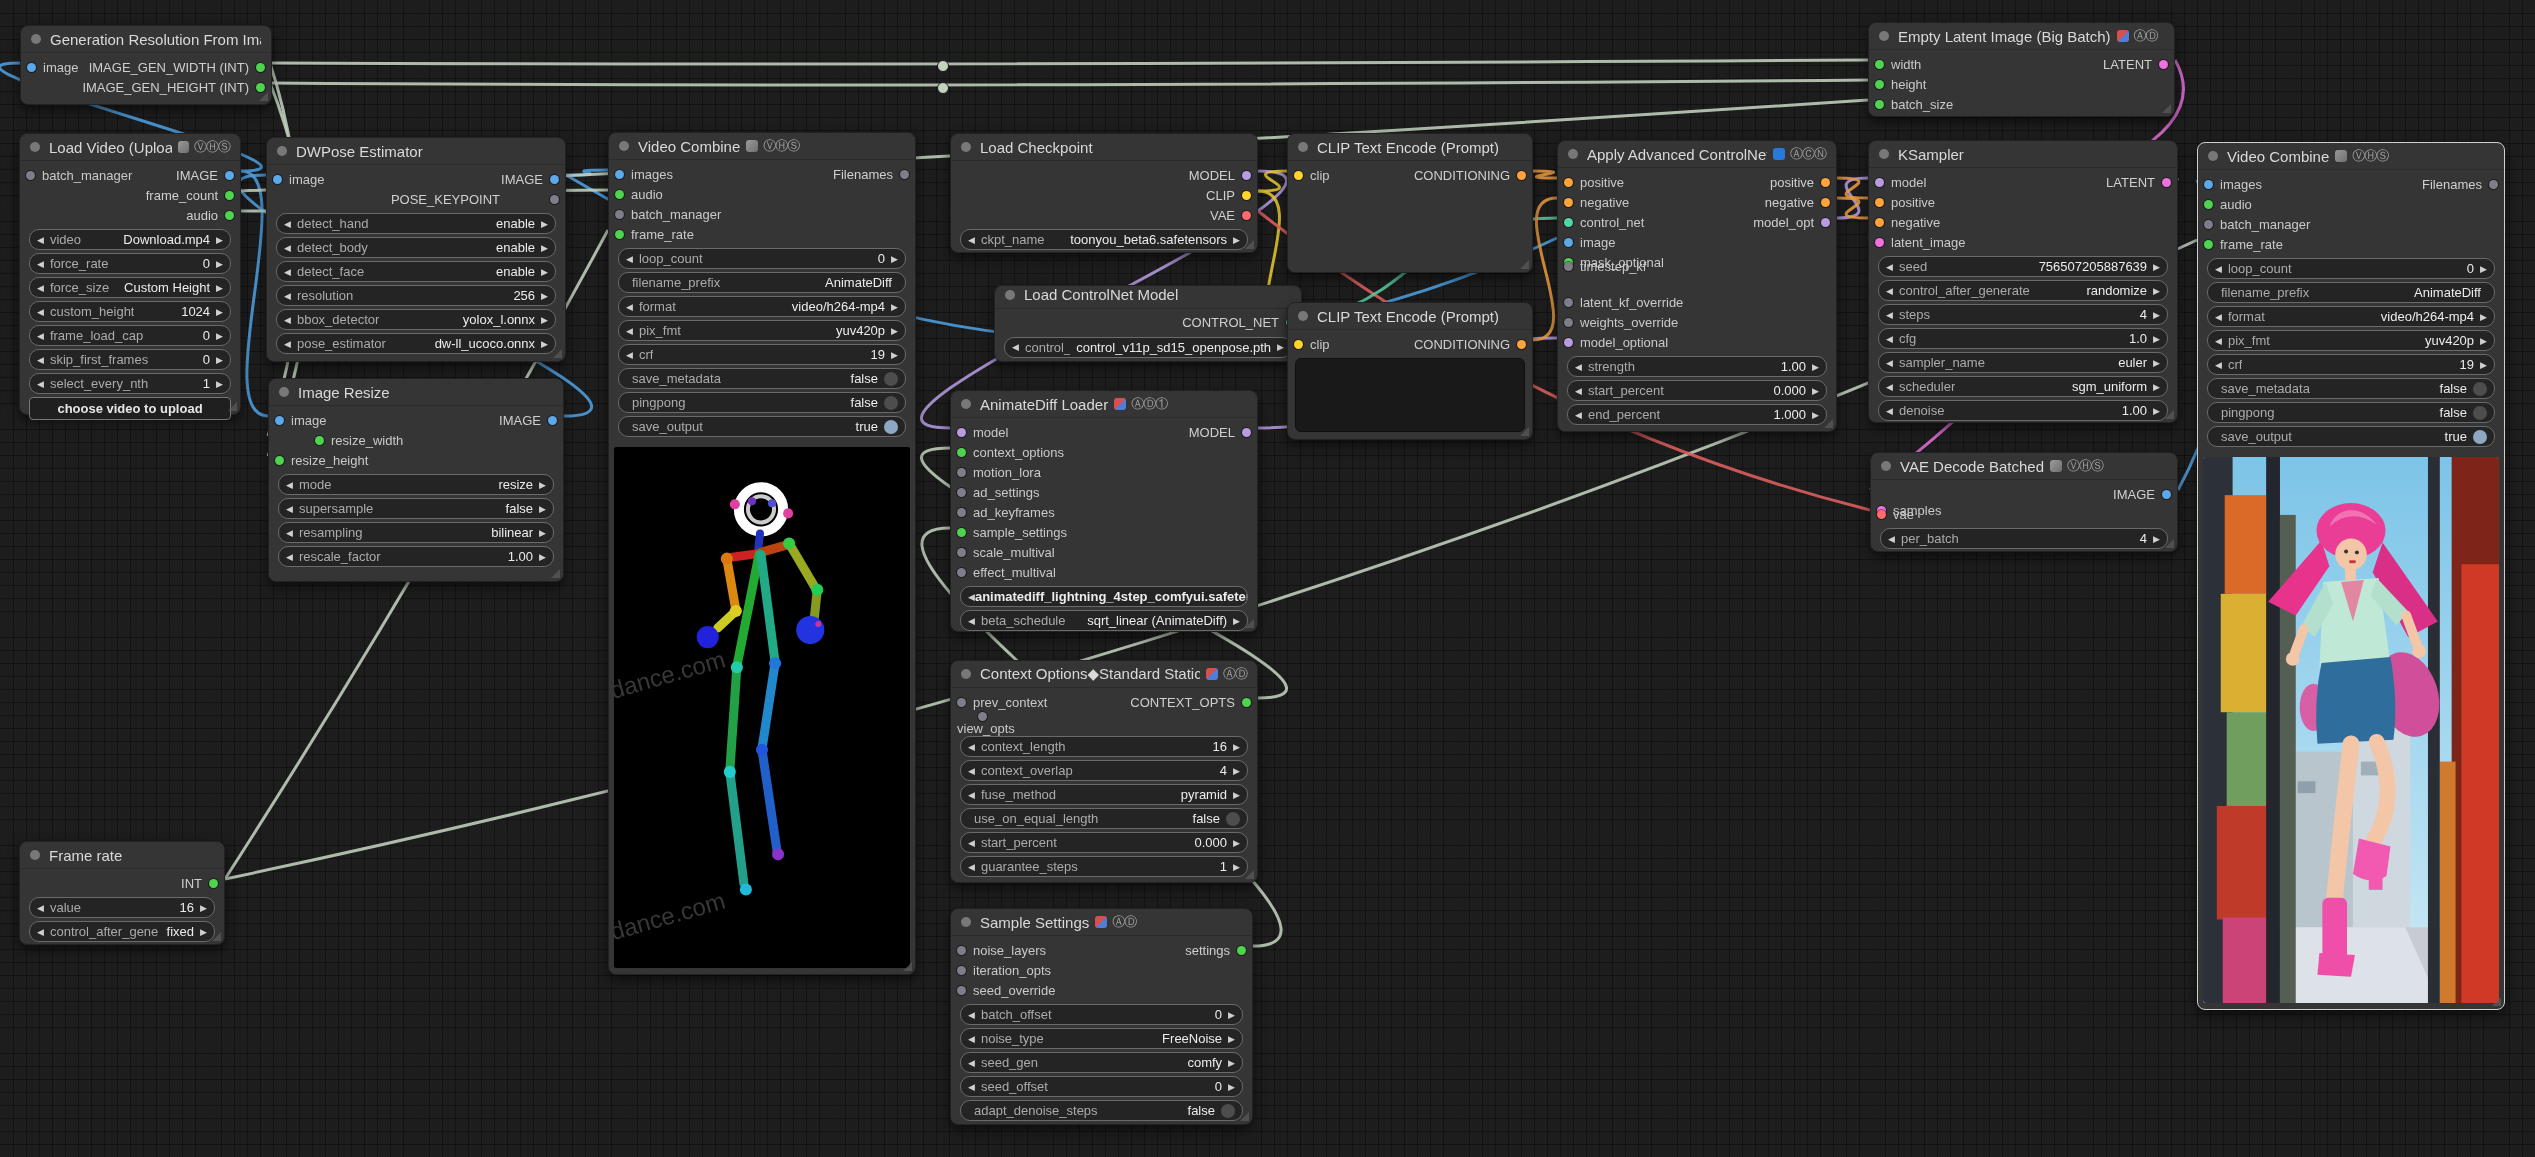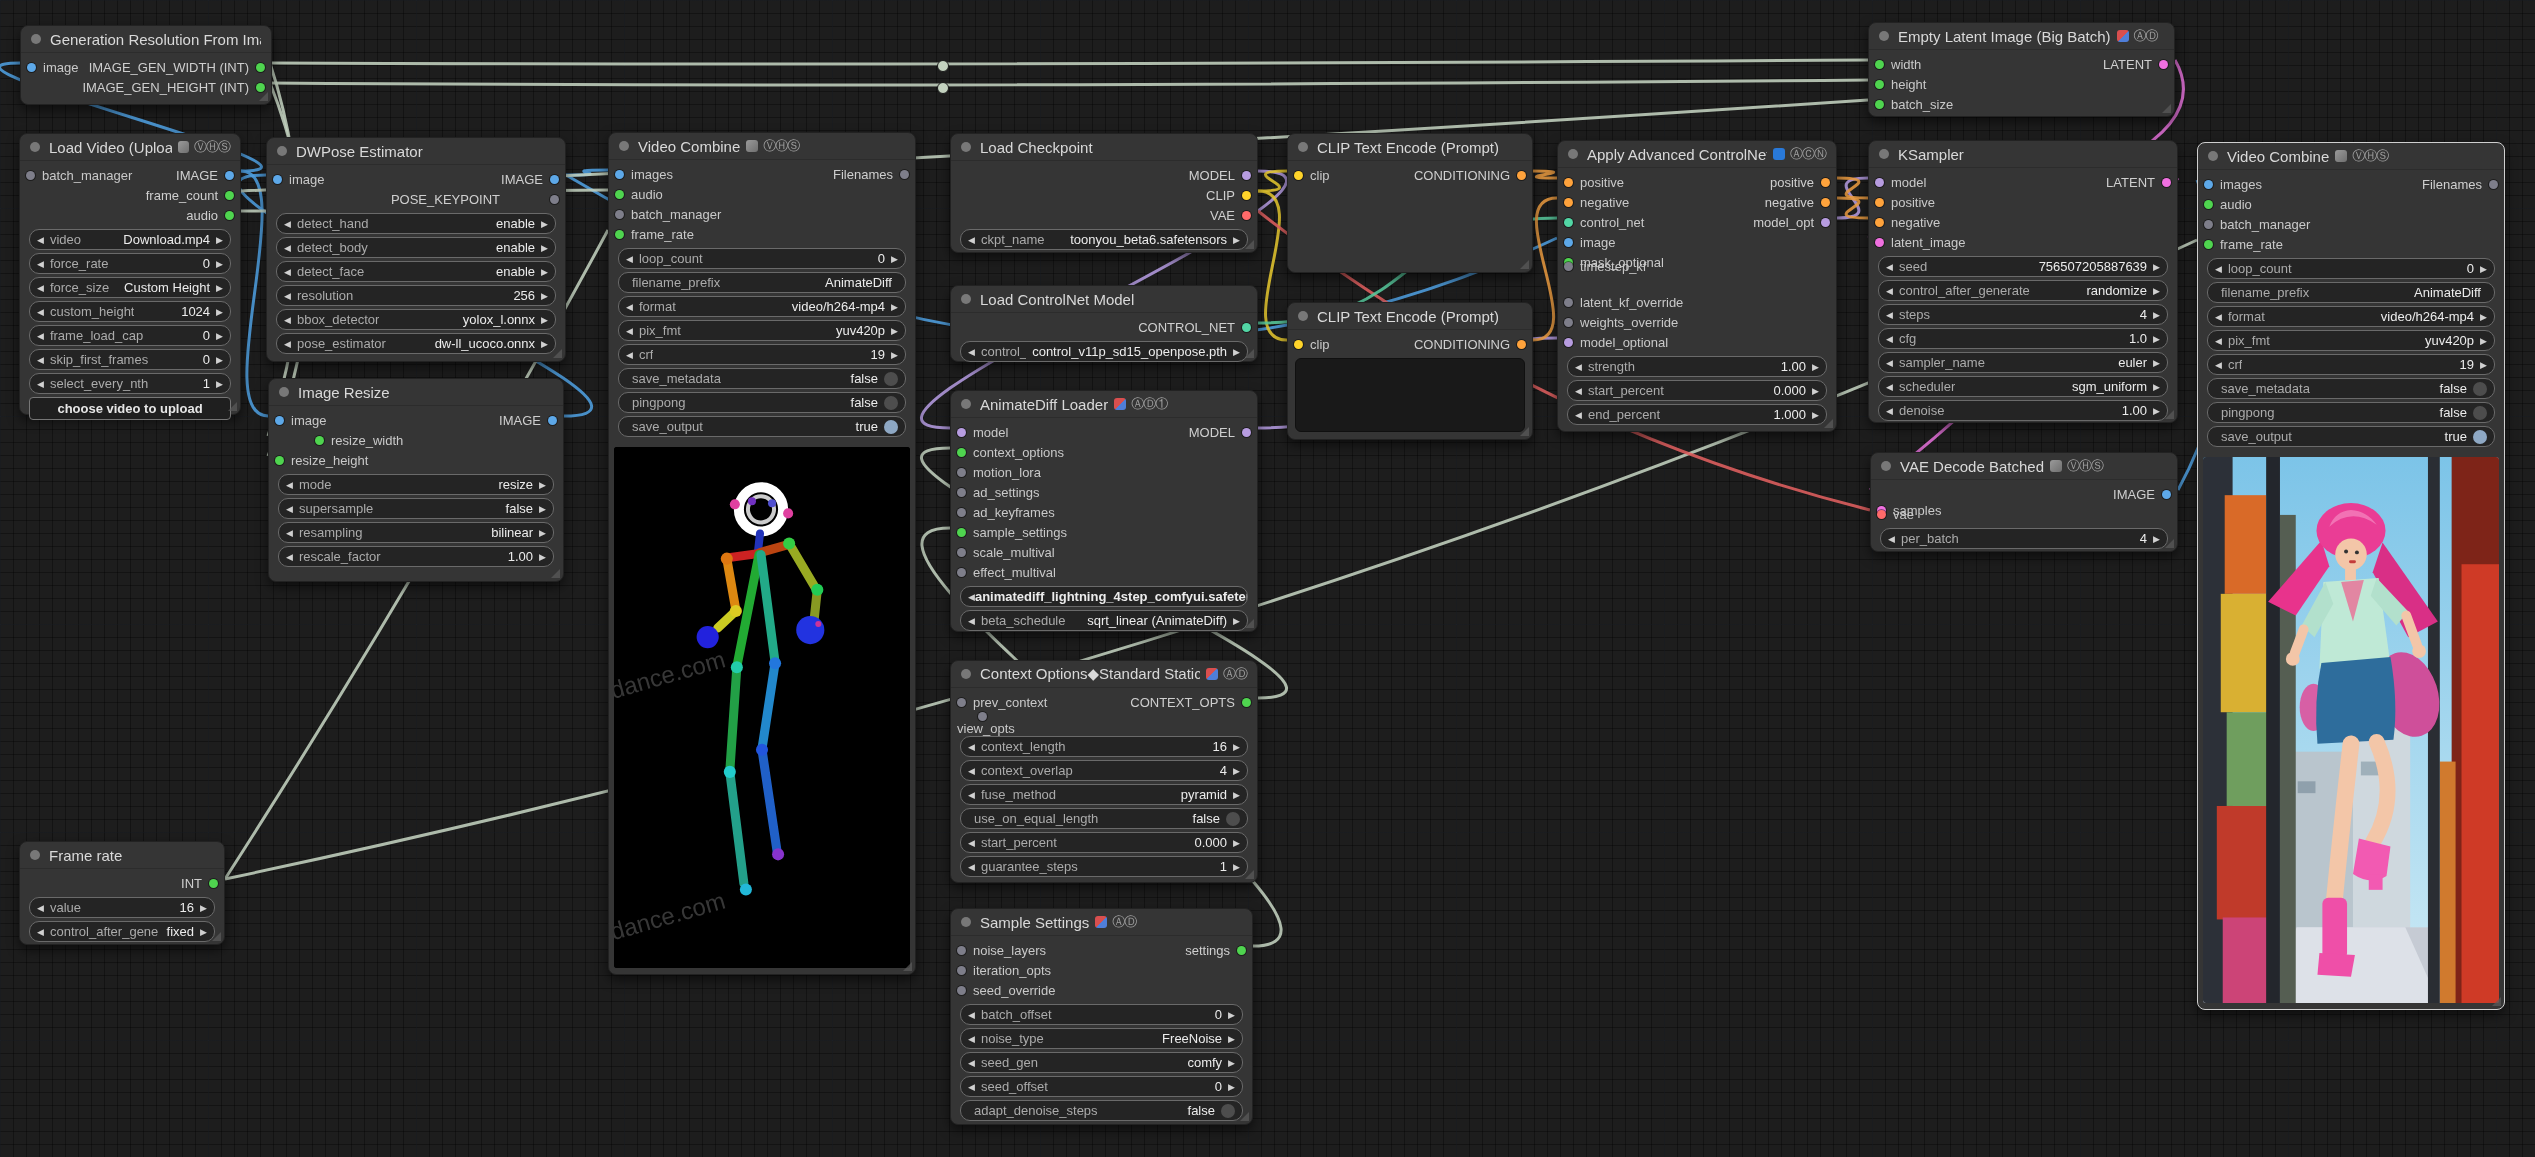--- a/index.html
+++ b/index.html
@@ -442,21 +442,21 @@
       <div class="widgets">
         <div class="widget">
           <span class="warr">◀</span>
           <span class="wlabel">ckpt_name</span>
           <span class="wvalue">toonyou_beta6.safetensors</span>
           <span class="warr">▶</span>
         </div>
       </div>
       <span class="rz"></span>
     </div>
-    <div class="node" style="left: 950px; top: 285px; width: 308px; height: 77px;">
+    <div class="node" style="left: 994px; top: 285px; width: 308px; height: 77px; justify-content: center;">
       <div class="titlebar">
         <span class="status-dot"></span>
         <span class="title-text">Load ControlNet Model</span>
       </div>
       <div class="ports" style="height: 22px;">
         <div class="port out" style="top: 0px;">
           <span class="pdot" style="background: rgb(82, 214, 165);"></span>
           <span>CONTROL_NET</span>
         </div>
       </div>

